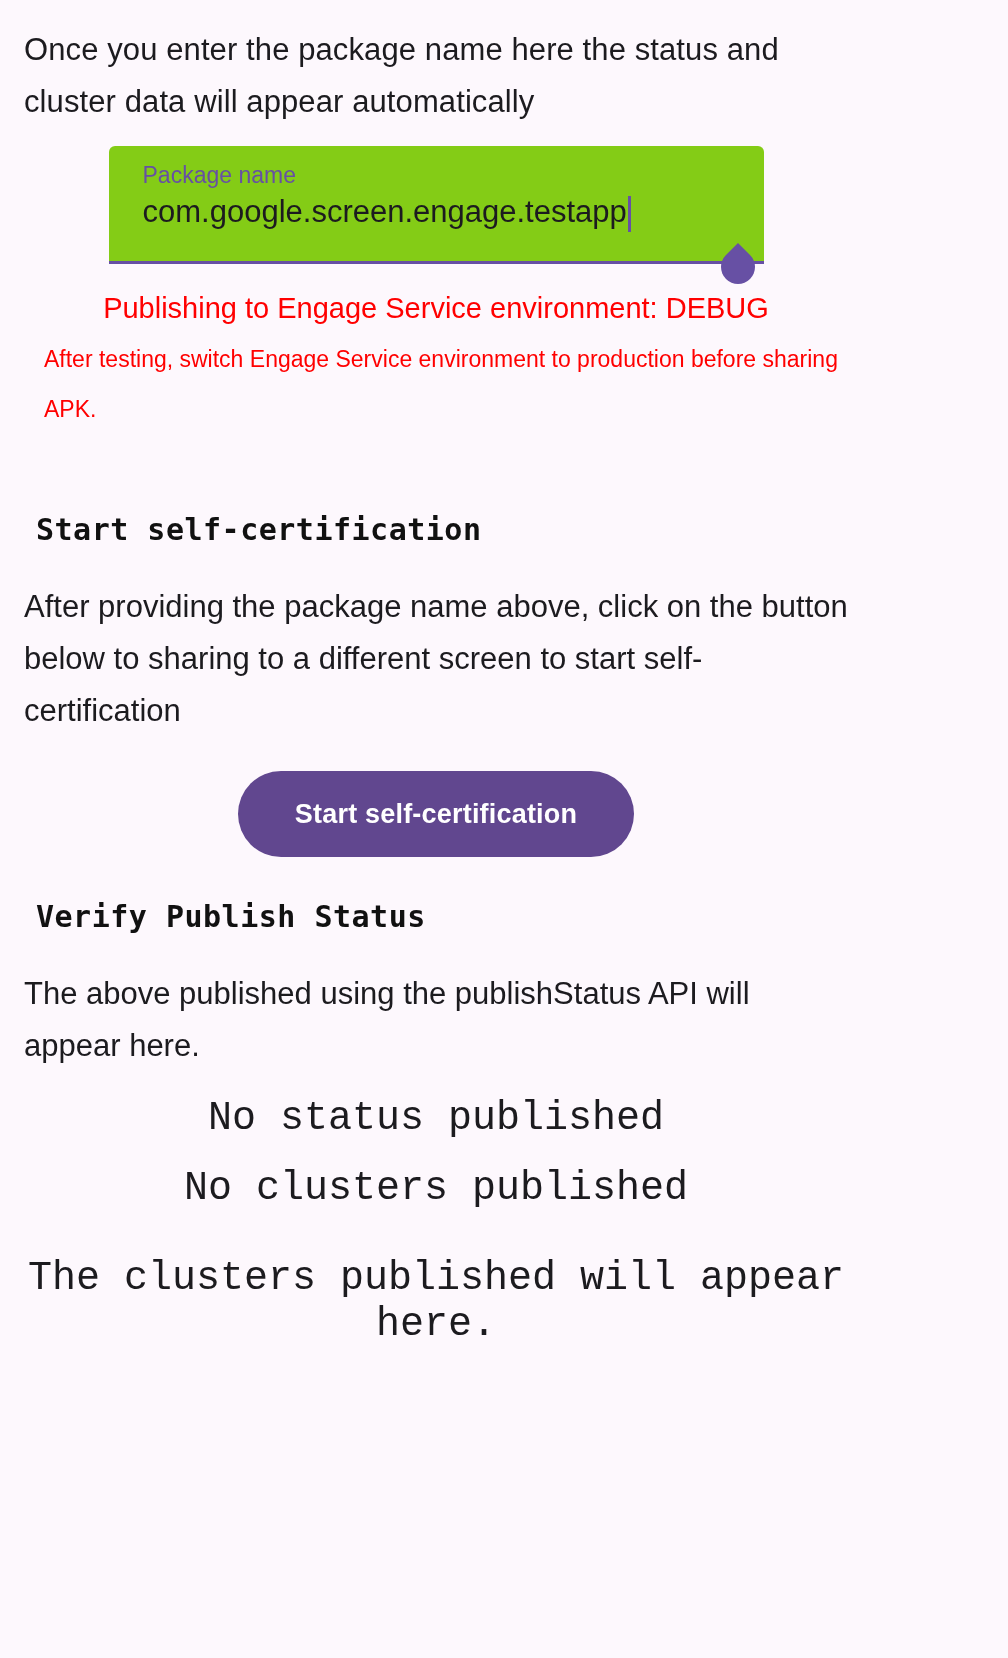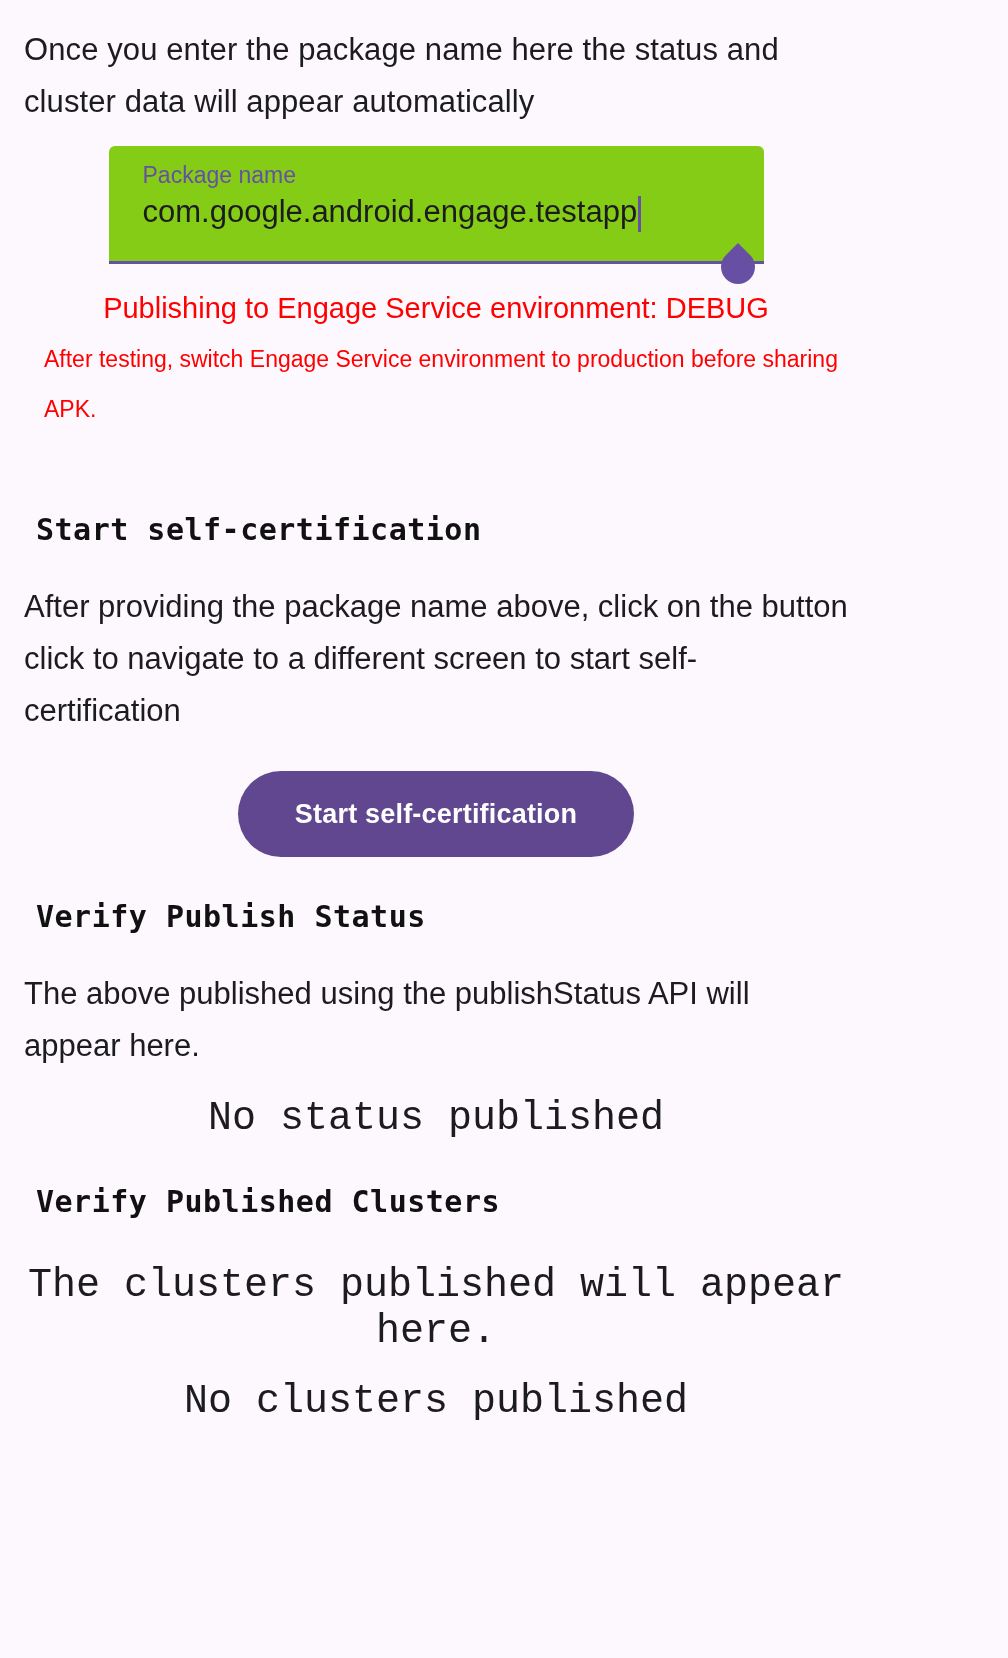--- a/index.html
+++ b/index.html
@@ -160,43 +160,42 @@
 <body>
 
 <div class="screen">
 
   <p class="intro-text">Once you enter the package name here the status and cluster data will appear automatically</p>
 
   <div class="field-wrap">
     <div class="field">
       <div class="field-label">Package name</div>
       <div class="field-value-row">
-        <span class="field-value" placeholder="Package name">com.google.android.engage.testapp</span>
+        <span class="field-value" placeholder="Package name">com.google.screen.engage.testapp</span>
         <span class="caret"></span>
       </div>
     </div>
     <div class="caret-handle"></div>
   </div>
 
   <p class="warn-main">Publishing to Engage Service environment: DEBUG</p>
   <p class="warn-sub">After testing, switch Engage Service environment to production before sharing APK.</p>
 
   <div class="section-title">Start self-certification</div>
 
-  <p class="body-text">After providing the package name above, click on the button click to navigate to a different screen to start self-certification</p>
+  <p class="body-text">After providing the package name above, click on the button below to sharing to a different screen to start self-certification</p>
 
   <div class="btn-col">
     <button class="btn">Start self-certification</button>
   </div>
 
   <div class="section-title tight">Verify Publish Status</div>
 
   <p class="body-text">The above published using the publishStatus API will appear here.</p>
 
   <p class="centered-note tiny-gap">No status published</p>
 
-  <div class="section-title tight">Verify Published Clusters</div>
+
+  <p class="centered-note tiny-gap">No clusters published</p>
 
   <p class="centered-note small-gap">The clusters published will appear here.</p>
 
-  <p class="centered-note tiny-gap">No clusters published</p>
-
 </div>
 
 </body></html>

